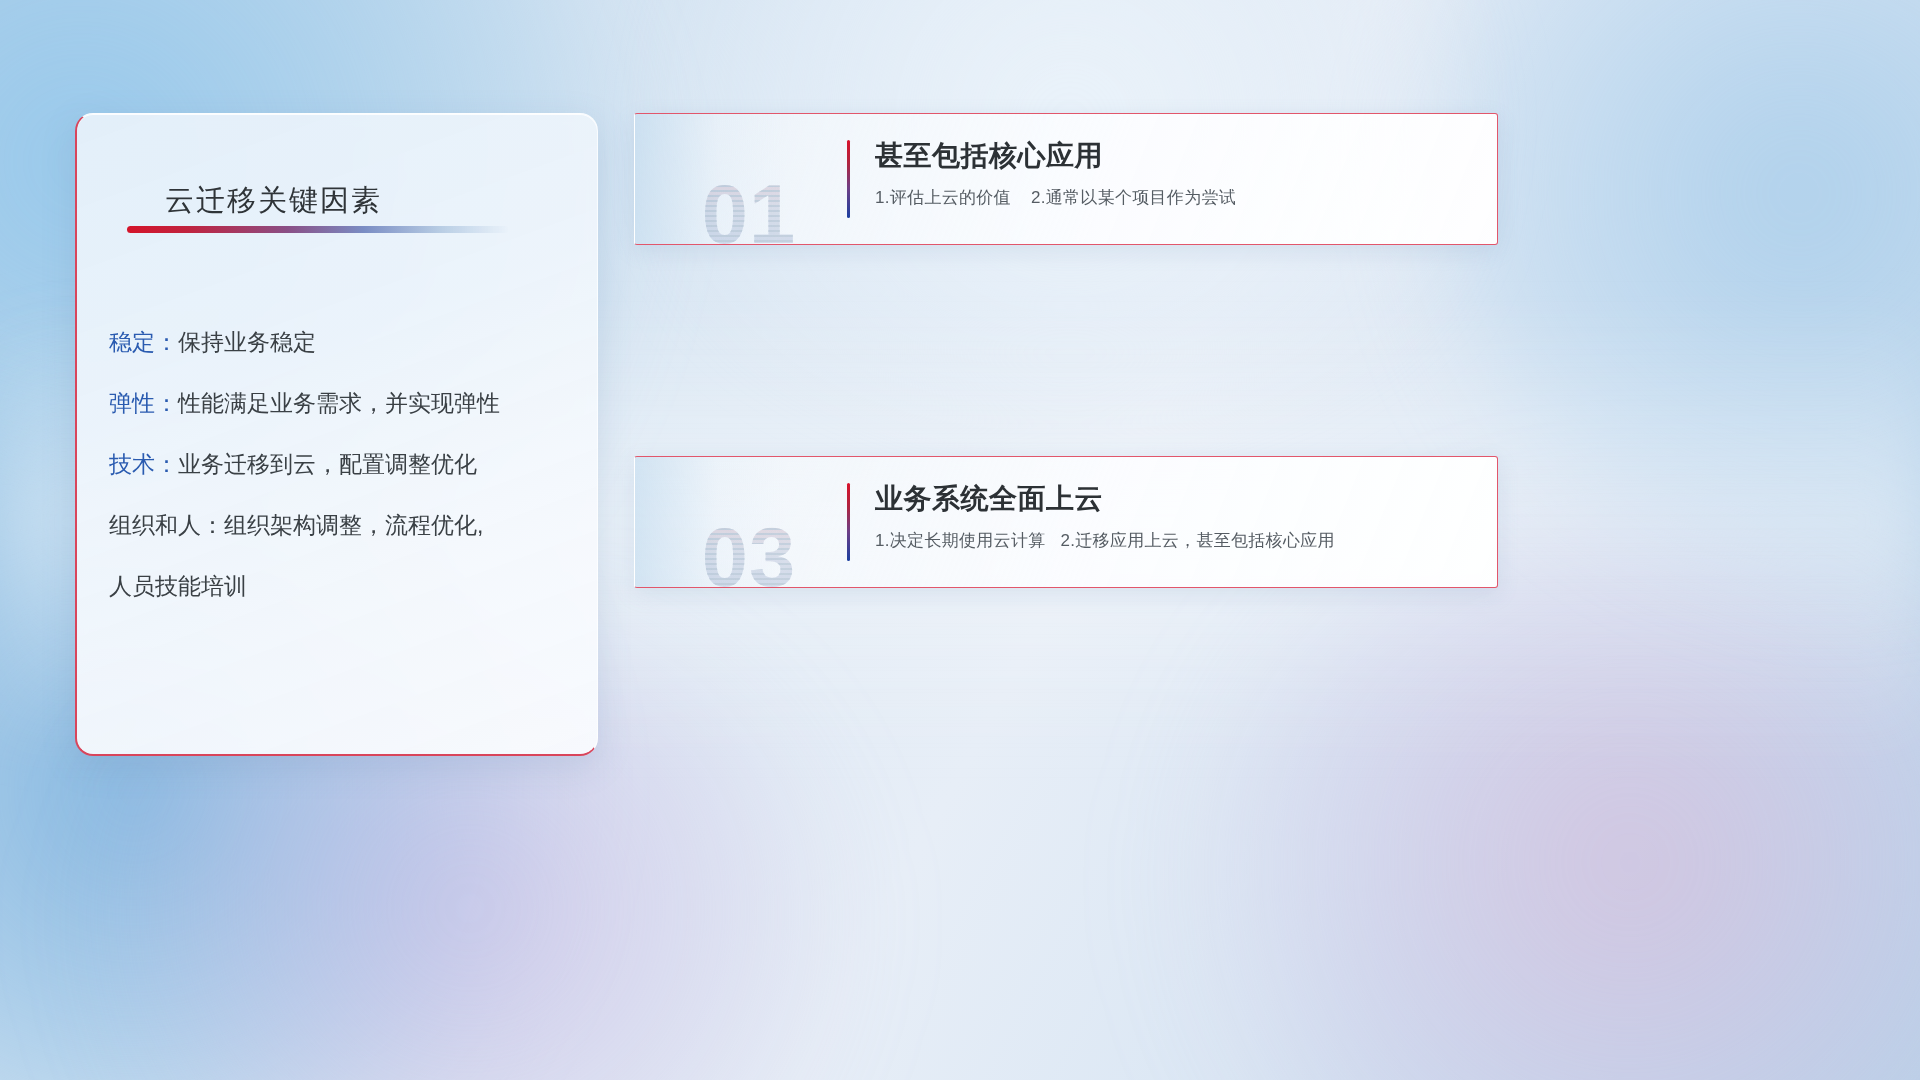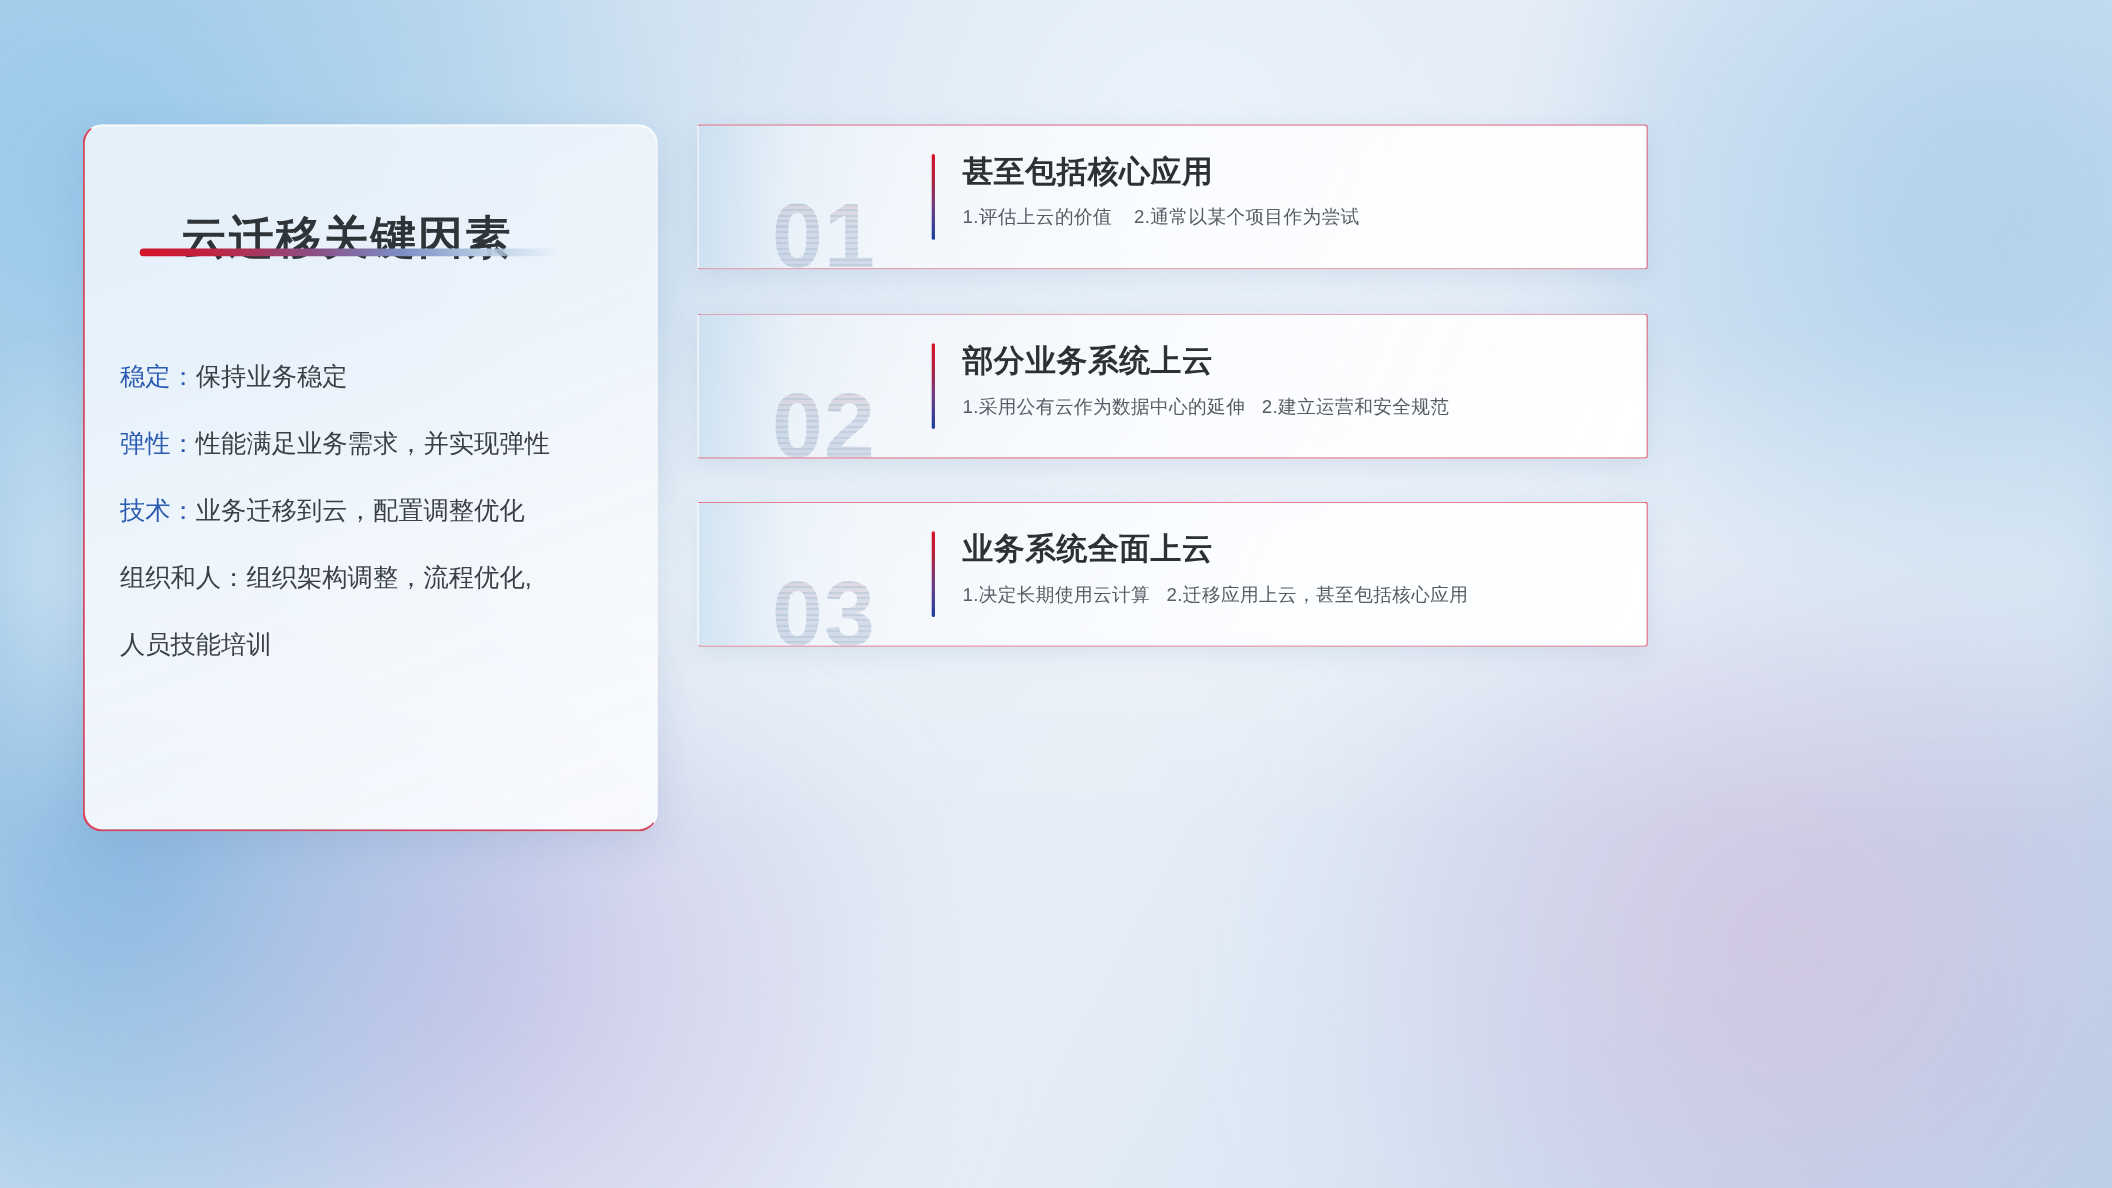--- a/index.html
+++ b/index.html
@@ -62,21 +62,21 @@
     background:linear-gradient(160deg,rgba(233,242,250,.92) 0%,rgba(240,246,252,.90) 38%,rgba(246,249,253,.93) 70%,rgba(249,251,254,.95) 100%);
     border:1px solid rgba(255,255,255,.75);
     border-left:2px solid #d9455b;
     border-bottom:2px solid #d9455b;
     box-shadow:0 10px 34px rgba(96,130,170,.18), inset 0 1px 0 rgba(255,255,255,.85);
     backdrop-filter:blur(6px);
     overflow:hidden;
   }
   .lp-title{
     position:absolute;left:88px;top:48px;
-    font-size:41px;font-weight:700;color:#2f3438;letter-spacing:2px;
+    font-size:29px;font-weight:400;color:#2f3438;letter-spacing:2px;
     white-space:nowrap;
   }
   .lp-rule{
     position:absolute;left:50px;top:112px;width:382px;height:7px;border-radius:4px;
     background:linear-gradient(90deg,#d4142a 0%,#c0233f 16%,#8a4f86 42%,#7a8dc4 62%,#b8cde4 82%,rgba(200,220,238,0) 100%);
   }
   .lp-list{position:absolute;left:32px;top:198px;width:470px;}
   .lp-item{
     font-size:23px;line-height:61px;color:#3a4045;white-space:nowrap;
   }
@@ -179,28 +179,20 @@
 
   <article class="card card1">
     <div class="card-num">01</div>
     <div class="card-bar"></div>
     <div class="card-body">
       <div class="card-title">甚至包括核心应用</div>
       <div class="card-desc">1.评估上云的价值    2.通常以某个项目作为尝试</div>
     </div>
   </article>
 
-  <article class="card card2">
-    <div class="card-num">02</div>
-    <div class="card-bar"></div>
-    <div class="card-body">
-      <div class="card-title">部分业务系统上云</div>
-      <div class="card-desc">1.采用公有云作为数据中心的延伸   2.建立运营和安全规范</div>
-    </div>
-  </article>
 
   <article class="card card3">
     <div class="card-num">03</div>
     <div class="card-bar"></div>
     <div class="card-body">
       <div class="card-title">业务系统全面上云</div>
       <div class="card-desc">1.决定长期使用云计算   2.迁移应用上云，甚至包括核心应用</div>
     </div>
   </article>
 

